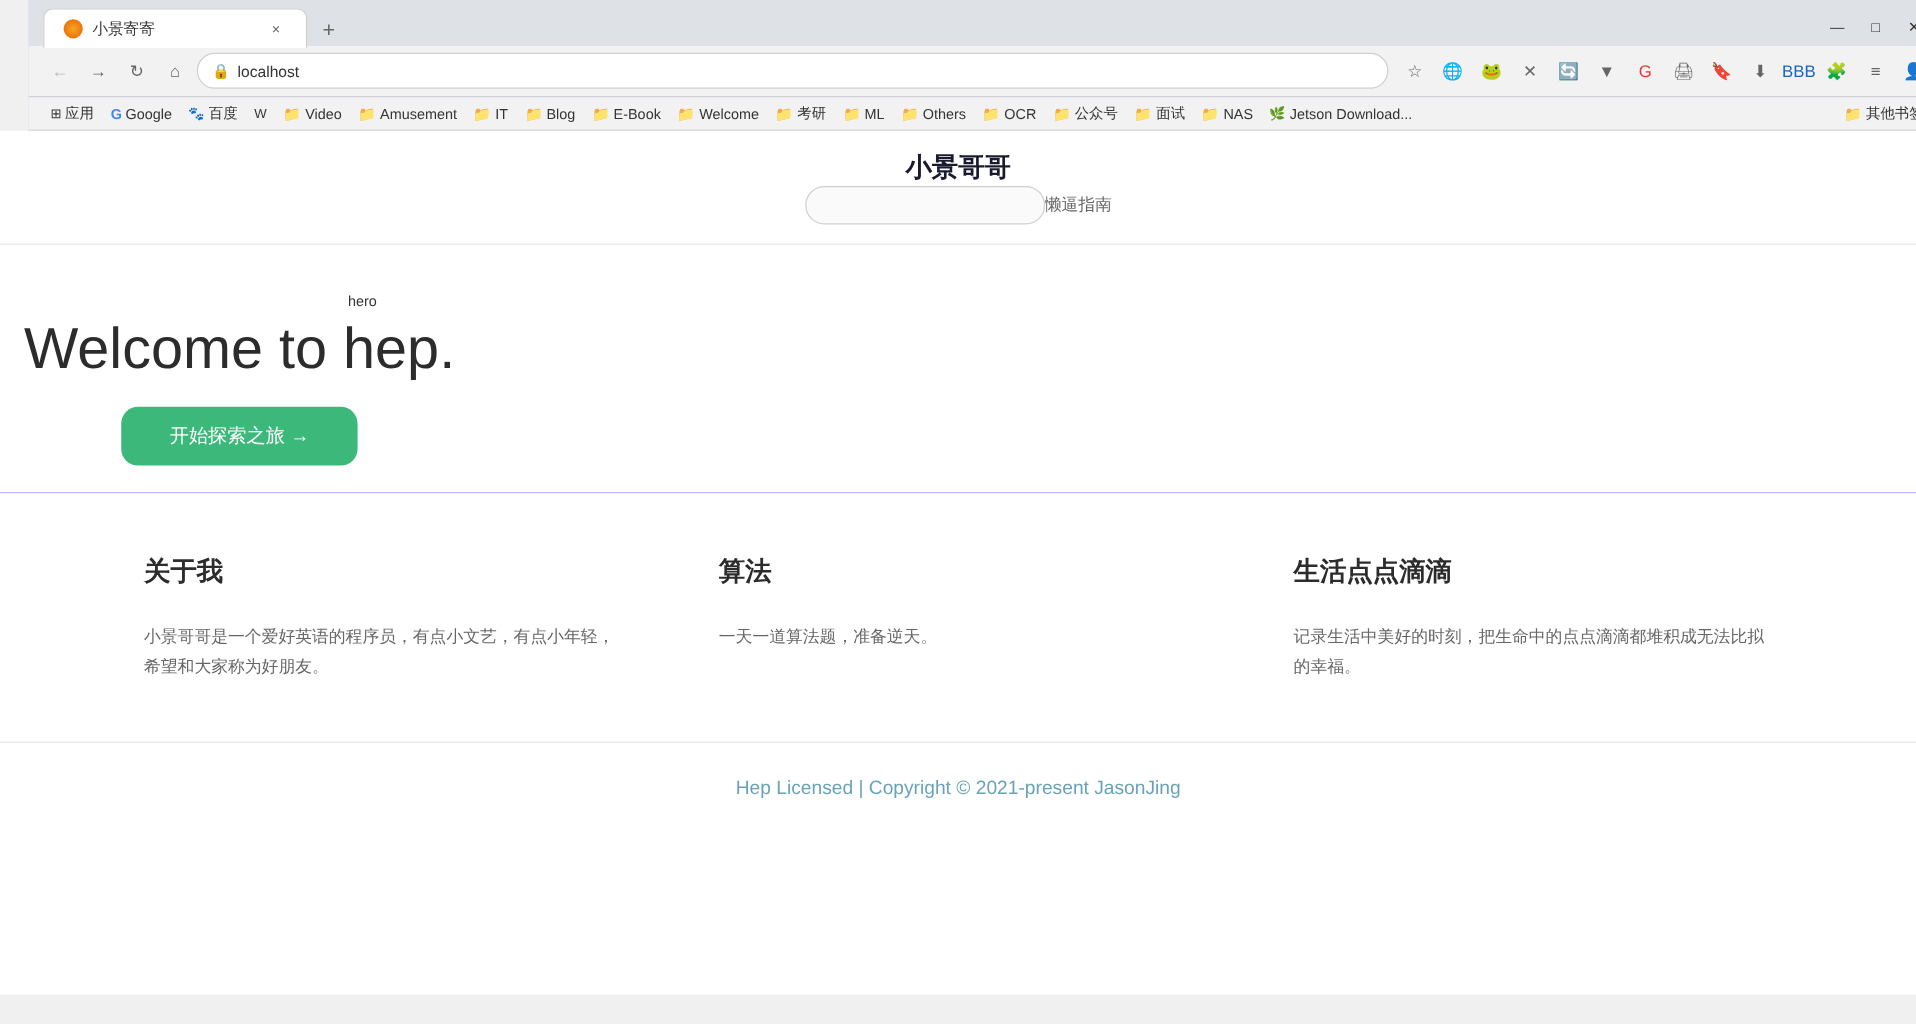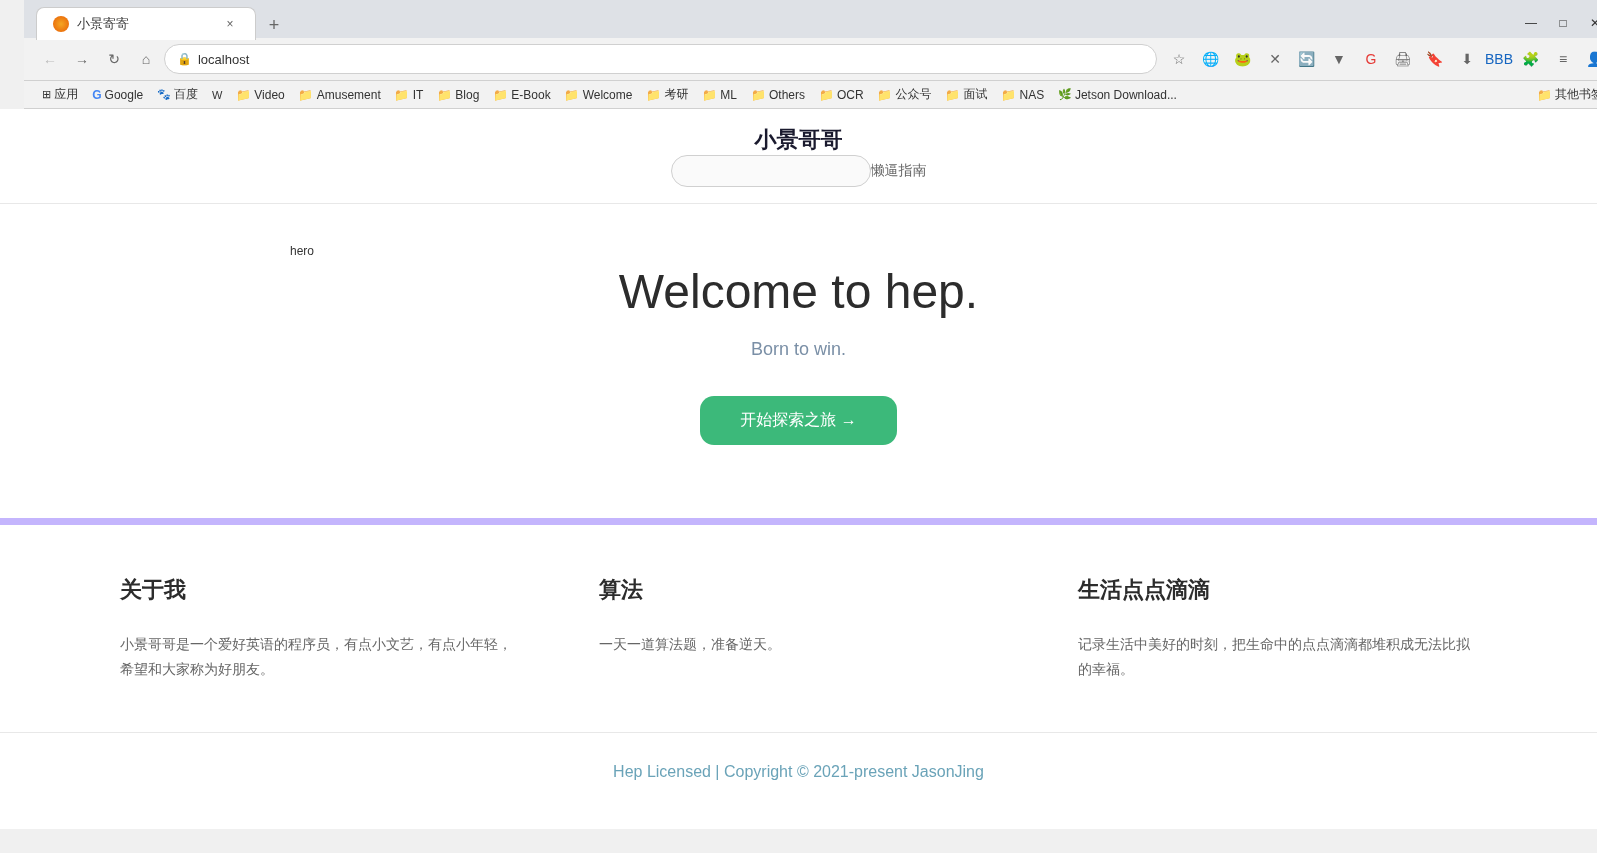--- a/index.html
+++ b/index.html
@@ -89,23 +89,23 @@
       position: relative;
     }
     .search-wrap { position: relative; display: flex; align-items: center; }
     .search-icon-inside {
       position: absolute; left: 10px; color: #999; font-size: 14px; pointer-events: none;
     }
     .site-nav-link { font-size: 14px; color: #666; cursor: pointer; text-decoration: none; }
 
     
     .hero-section {
-      display: flex; flex-direction: column; align-items: center;
-      padding: 60px 20px 73px;
-      border-bottom: 7px solid #c4b5fd;
+      display: flex; flex-direction: column; align-items: flex-start;
+      padding: 60px 20px 22px;
+      border-bottom: 1px solid #c4b5fd;
       position: relative;
     }
     .hero-image-broken {
       position: absolute; top: 40px; left: 290px;
       font-size: 12px; color: #333;
     }
     .hero-content { position: relative; z-index: 1; text-align: center; }
     .hero-title { font-size: 48px; font-weight: 400; color: #2c2c2c; margin-bottom: 20px; }
     .hero-subtitle { font-size: 18px; color: #7a8fa6; margin-bottom: 36px; }
     .hero-btn {
@@ -284,21 +284,20 @@
       <a class="site-nav-link">懒逼指南</a>
     </div>
   </div>
 
   <div class="hero-section">
     <div class="hero-image-broken">
       <span>hero</span>
     </div>
     <div class="hero-content">
       <h1 class="hero-title">Welcome to hep.</h1>
-      <p class="hero-subtitle">Born to win.</p>
       <button class="hero-btn">开始探索之旅 →</button>
     </div>
   </div>
 
   <div class="features-section">
     <div class="feature-col">
       <h3 class="feature-title">关于我</h3>
       <p class="feature-desc">小景哥哥是一个爱好英语的程序员，有点小文艺，有点小年轻，希望和大家称为好朋友。</p>
     </div>
     <div class="feature-col">

